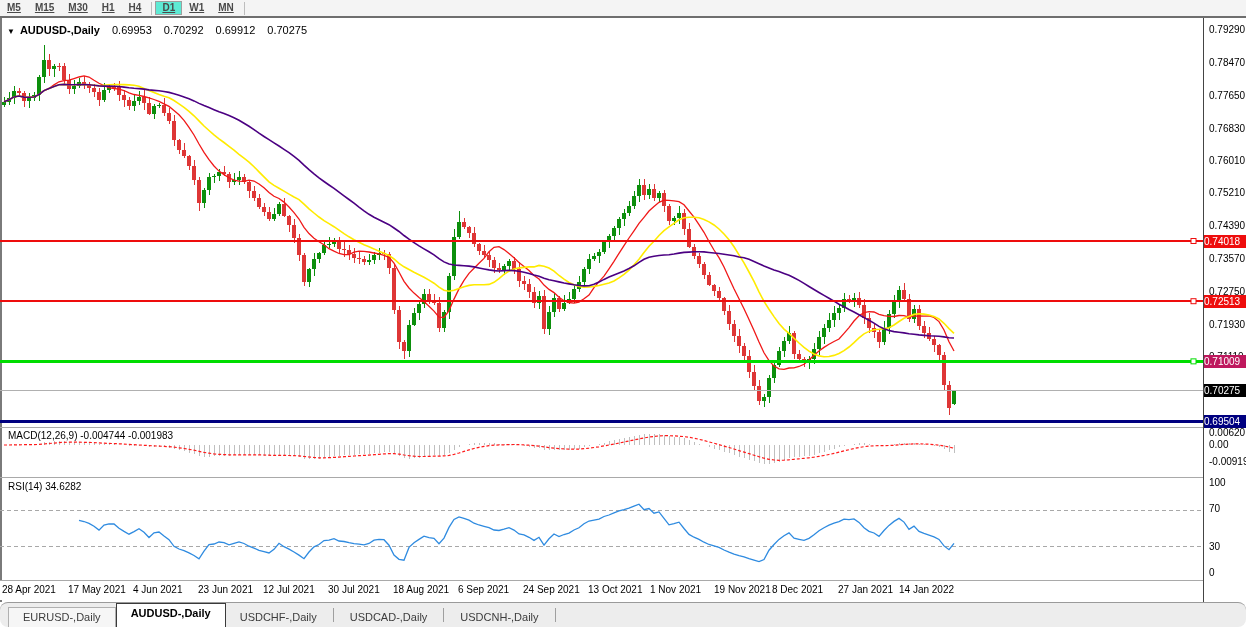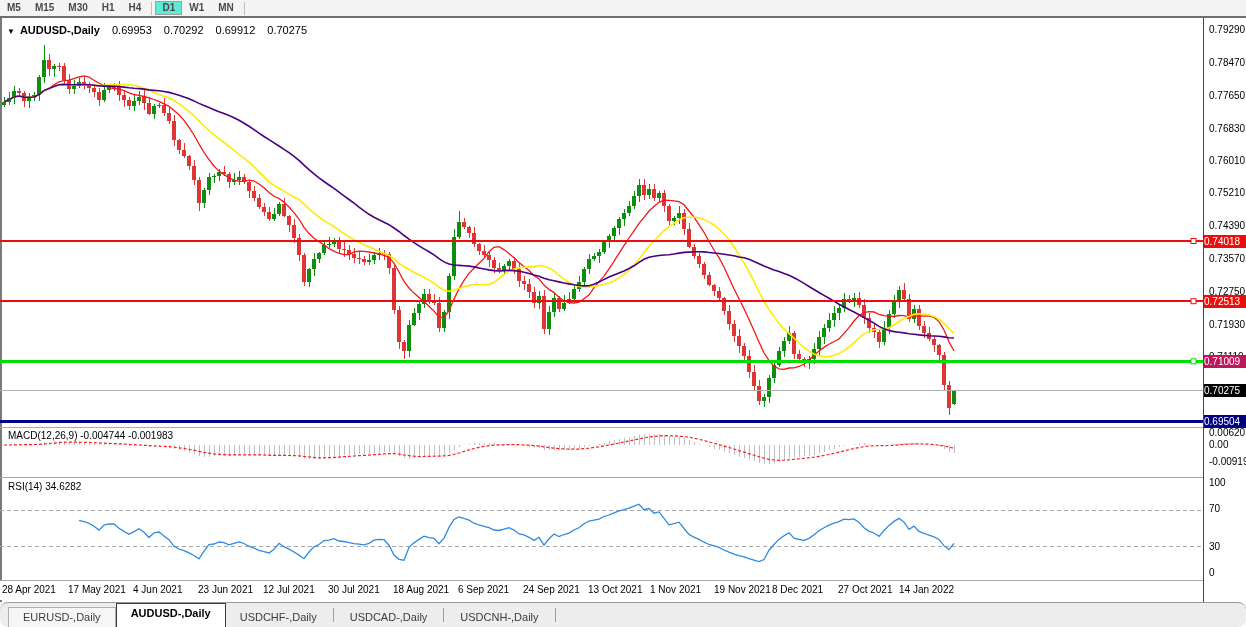--- a/index.html
+++ b/index.html
@@ -1,21 +1,21 @@
 <!DOCTYPE html>
 <html><head>
 <meta charset="utf-8">
 <style>
   html,body{margin:0;padding:0;background:#fff;}
   body{width:1246px;height:627px;position:relative;overflow:hidden;
        font-family:"Liberation Sans",sans-serif;-webkit-font-smoothing:none;}
   
   .toolbar{position:absolute;left:0;top:0;width:1246px;height:16px;background:#f4f4f4;
            border-bottom:2px solid #6e6e6e;display:flex;align-items:center;}
-  .tfbtn{font-size:10px;font-weight:700;color:#4a4a4a;padding:1px 7px;cursor:default;line-height:12px;}
+  .tfbtn{font-size:10px;font-weight:700;color:#4a4a4a;padding:1px 7px;cursor:default;line-height:12px;text-decoration:underline;}
   .tfbtn.active{background:#5eead4;border:1px solid #9e9e9e;padding:0 6px;}
   .tbsep{width:1px;height:13px;background:#bdbdbd;margin:0 3px;}
   
   .chartwin{position:absolute;left:0;top:18px;width:1246px;height:584px;background:#fff;
             border-left:2px solid #7a7a7a;box-sizing:border-box;}
   #chart-svg{position:absolute;left:0;top:18px;}
   .hdr{position:absolute;left:7px;top:24px;font-size:11px;color:#000;z-index:6;}
   .hdr .tri{font-size:8px;margin-right:5px;}
   .hdr b{font-weight:700;}
   .hdr span.v{margin-left:12px;}
@@ -691,21 +691,21 @@
     <div class="dlabel" style="left: 198px;">23 Jun 2021</div>
     <div class="dlabel" style="left: 263px;">12 Jul 2021</div>
     <div class="dlabel" style="left: 328px;">30 Jul 2021</div>
     <div class="dlabel" style="left: 393px;">18 Aug 2021</div>
     <div class="dlabel" style="left: 458px;">6 Sep 2021</div>
     <div class="dlabel" style="left: 523px;">24 Sep 2021</div>
     <div class="dlabel" style="left: 588px;">13 Oct 2021</div>
     <div class="dlabel" style="left: 650px;">1 Nov 2021</div>
     <div class="dlabel" style="left: 714px;">19 Nov 2021</div>
     <div class="dlabel" style="left: 772px;">8 Dec 2021</div>
-    <div class="dlabel" style="left: 838px;">27 Oct 2021</div>
+    <div class="dlabel" style="left: 838px;">27 Jan 2021</div>
     <div class="dlabel" style="left: 899px;">14 Jan 2022</div>
   </div>
 
 <div class="tabbar" id="tabbar">
     <div class="tab first">EURUSD-,Daily</div>
     <div class="tab active">AUDUSD-,Daily</div>
     <div class="tab">USDCHF-,Daily</div>
     <div class="tsep"></div>
     <div class="tab">USDCAD-,Daily</div>
     <div class="tsep"></div>

